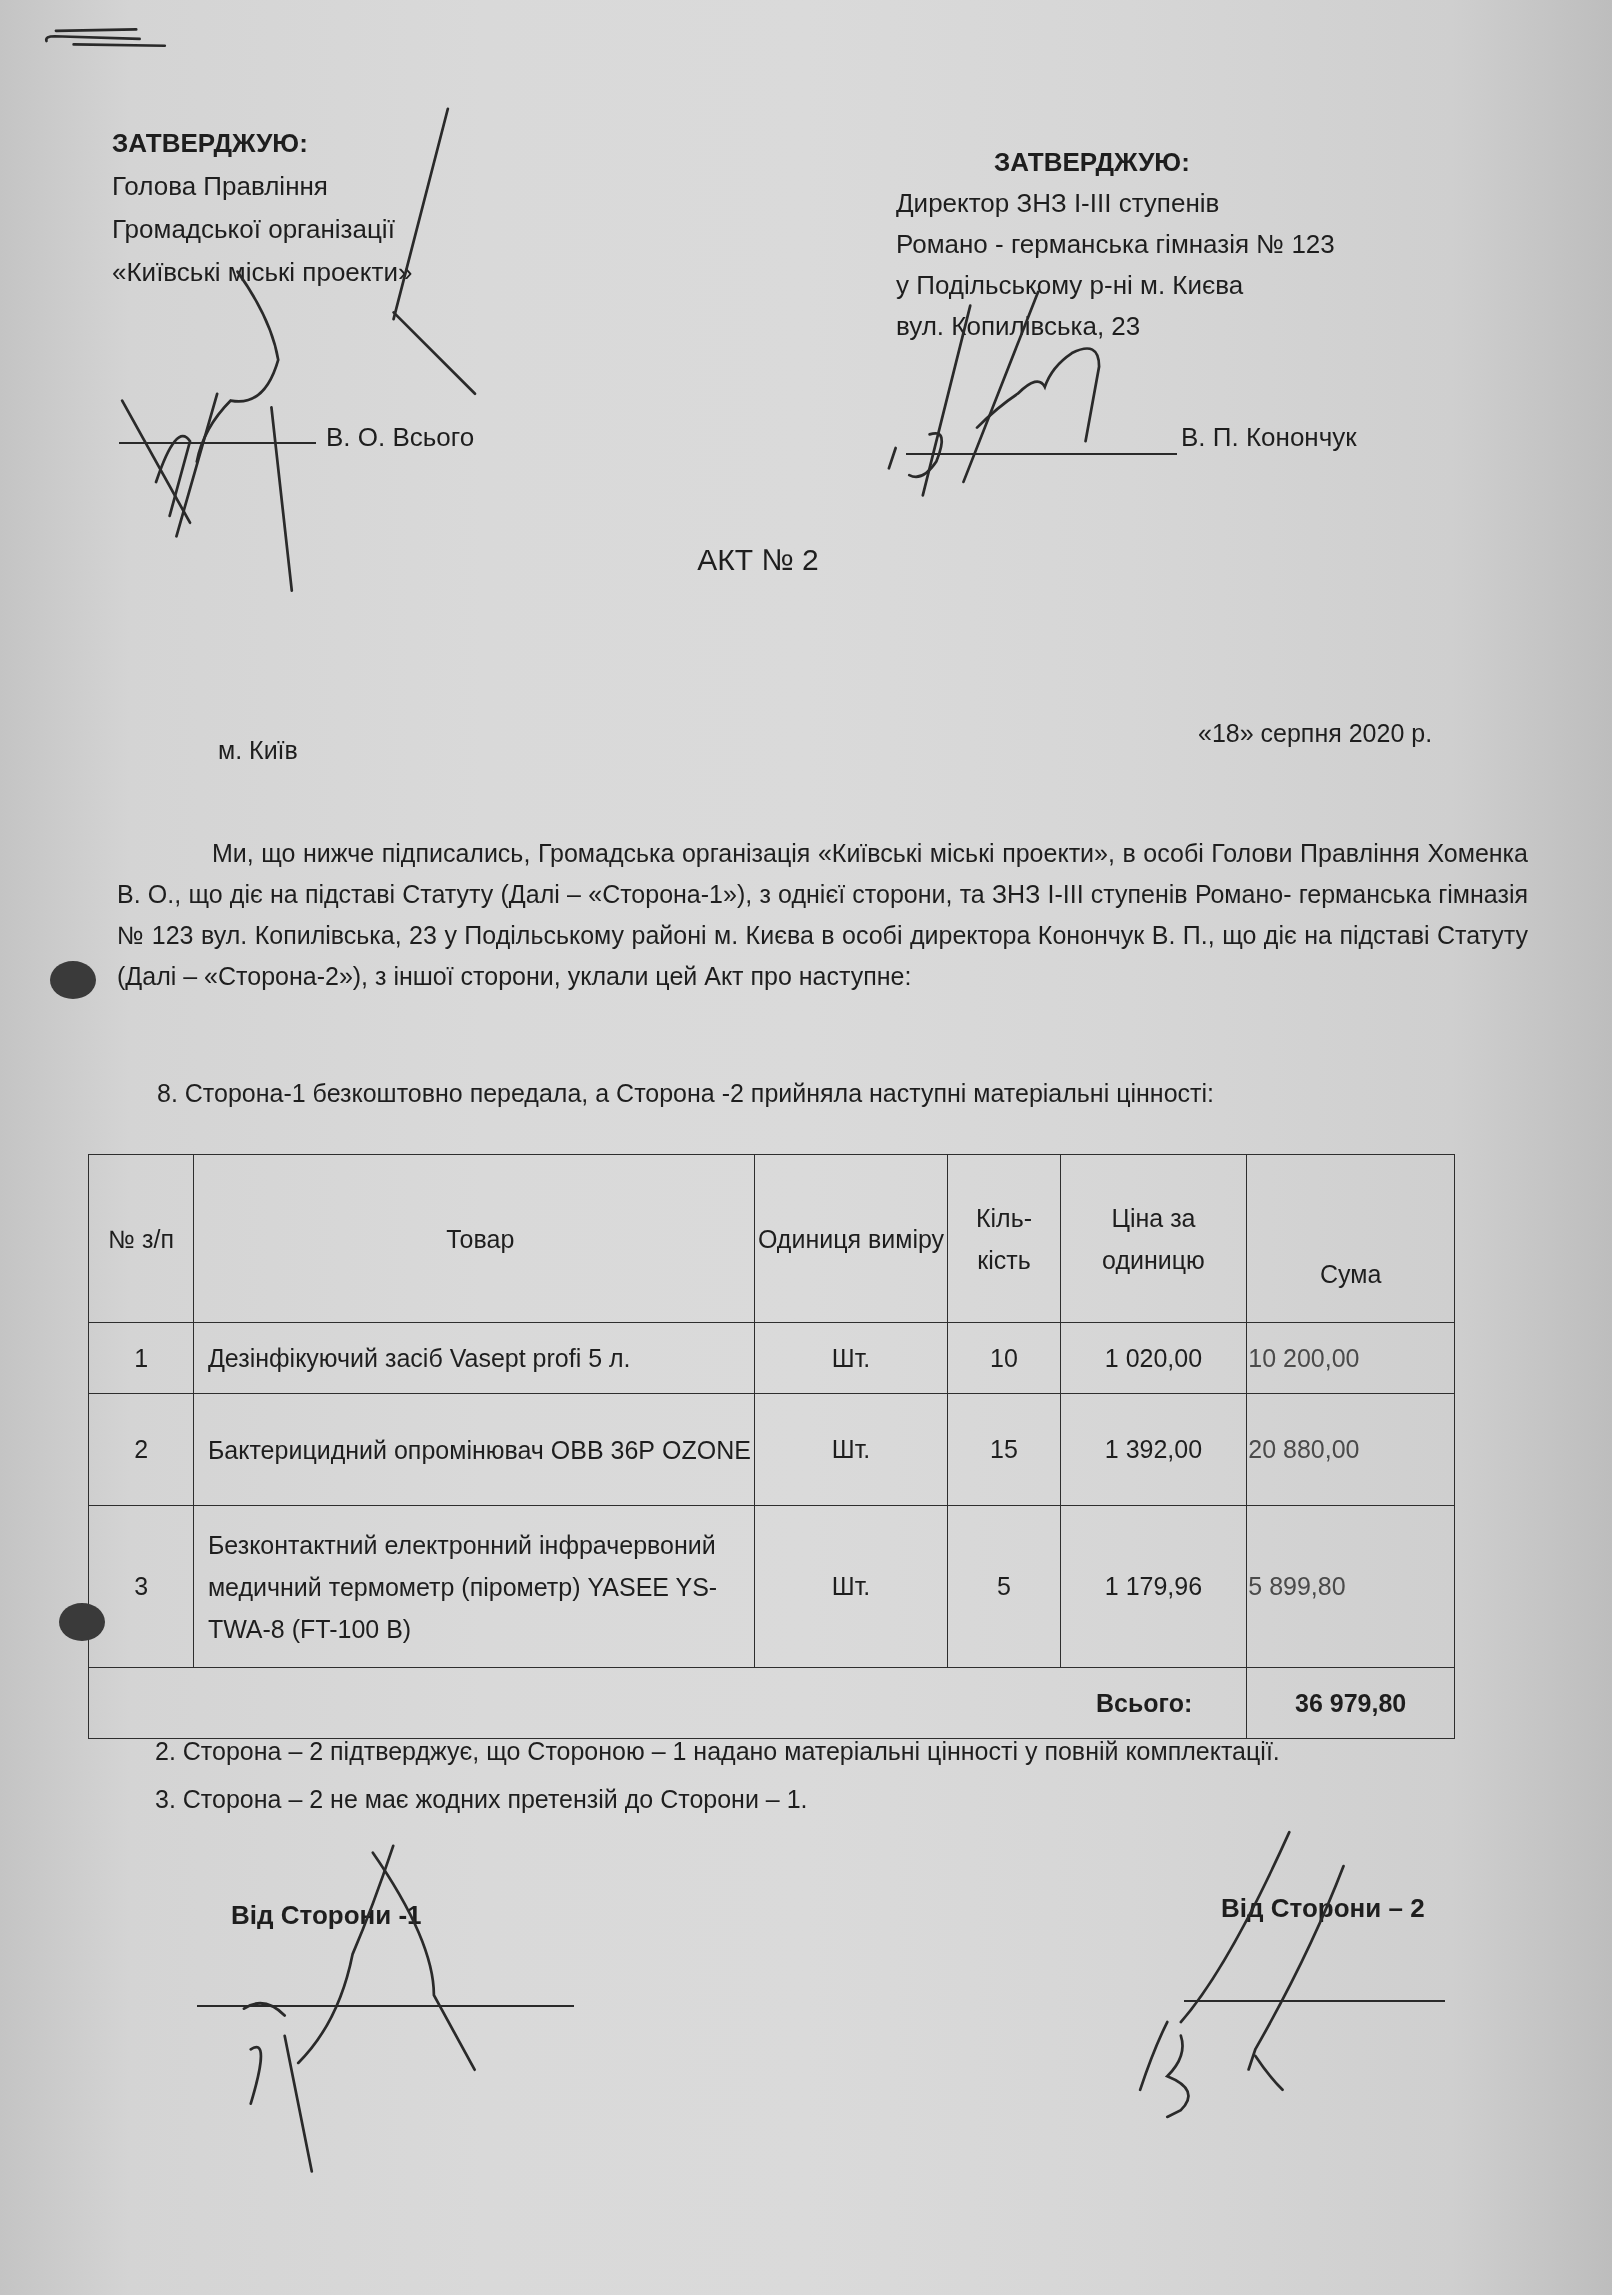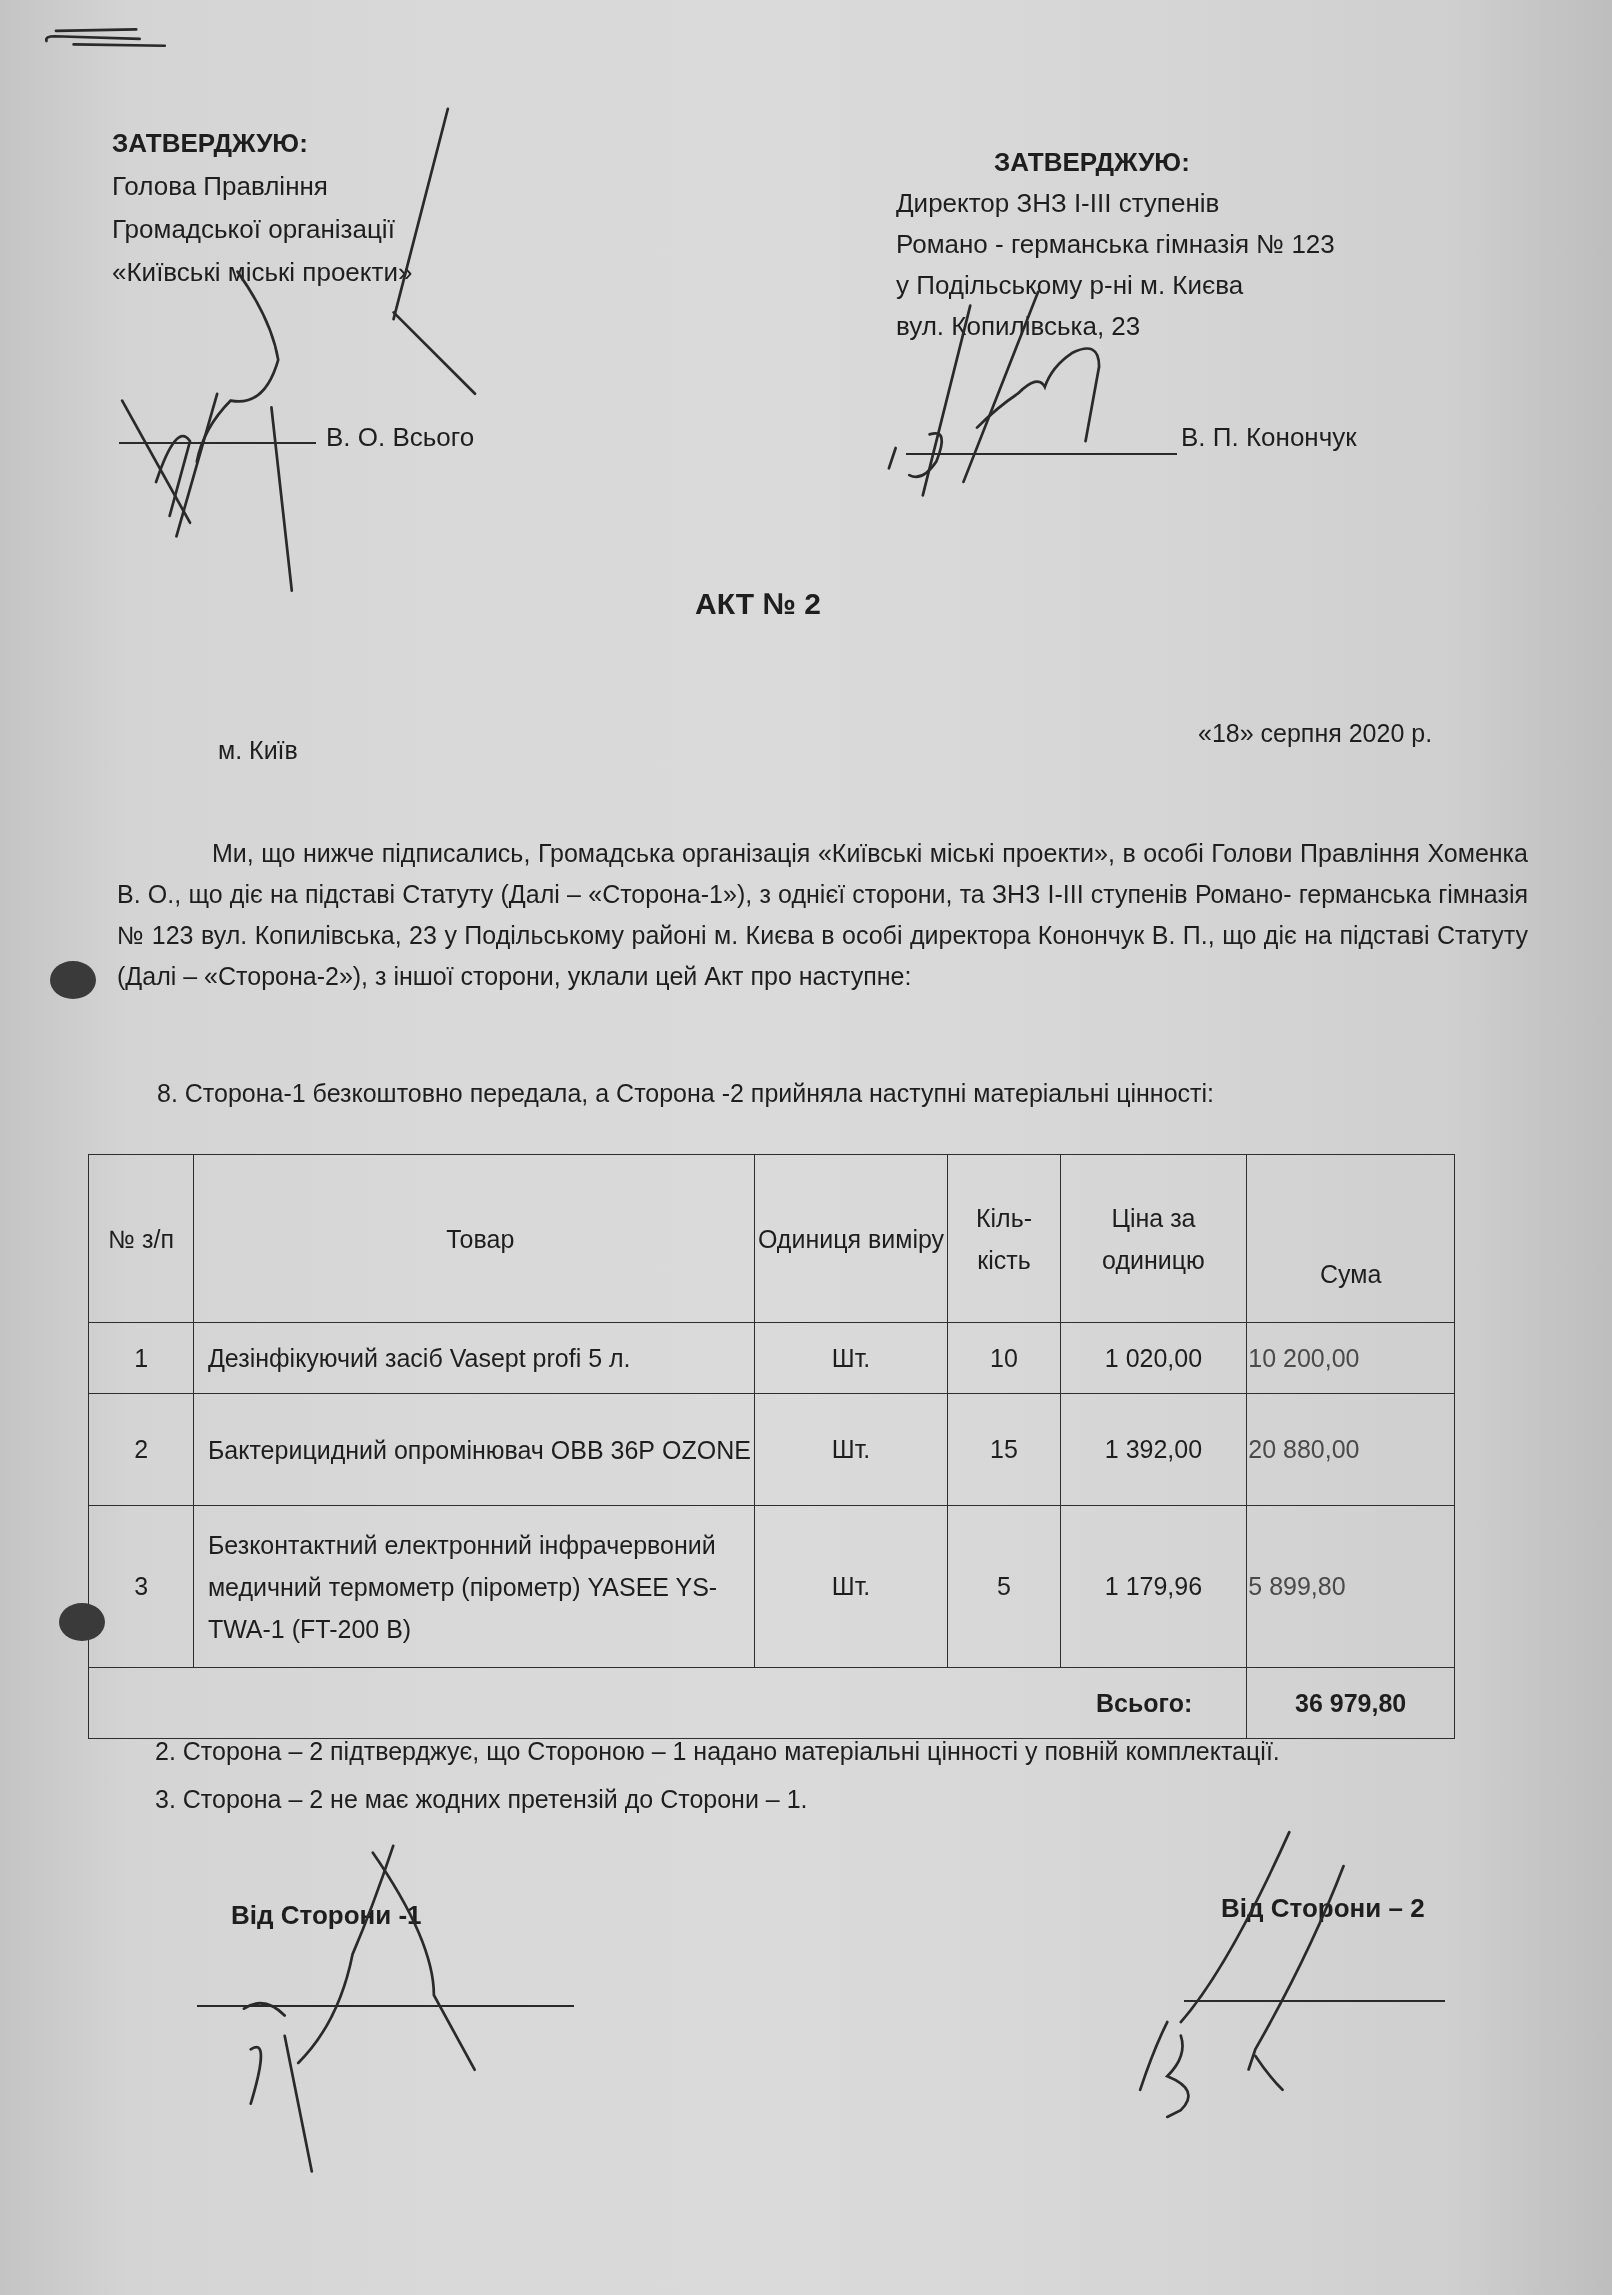--- a/index.html
+++ b/index.html
@@ -15,21 +15,21 @@
       background: linear-gradient(90deg, #c4c4c4 0%, #d4d4d4 8%, #d9d9d9 30%, #dadada 50%, #d6d6d6 70%, #cfcfcf 90%, #bdbdbd 100%);
     }
     .abs { position: absolute; }
     .bold { font-weight: bold; }
     .f38 { font-size: 26px; }
     .approve-left { left: 112px; top: 122px; line-height: 43px; font-size: 26px; }
     .approve-right { left: 896px; top: 142px; line-height: 41px; font-size: 26px; }
     .approve-right .head { padding-left: 98px; }
     .sig-line { position: absolute; height: 2px; background: #2a2a2a; }
     .sig-name { position: absolute; font-size: 26px; }
-    .title { left: 0; width: 1516px; text-align: center; font-weight: bold; font-size: 30px; margin-top: 44px; }
+    .title { left: 0; width: 1516px; text-align: center; font-weight: normal; font-size: 30px; }
     .city { left: 218px; top: 736px; font-size: 25px; }
     .date { left: 1198px; top: 719px; font-size: 25px; }
     .intro { left: 117px; top: 833px; width: 1411px; font-size: 25px; line-height: 41px; text-align: justify; }
     .intro .indent { display: inline-block; width: 95px; }
     .list-item { font-size: 25px; position: absolute; }
     table.goods {
       position: absolute; left: 88px; top: 1154px; width: 1367px;
       border-collapse: collapse; font-size: 25px;
     }
     table.goods td, table.goods th {
@@ -134,21 +134,21 @@
       <tr class="r2">
         <td class="c-num">2</td>
         <td class="c-name">Бактерицидний опромінювач ОВВ 36Р OZONE</td>
         <td class="c-unit">Шт.</td>
         <td class="c-qty">15</td>
         <td class="c-price">1 392,00</td>
         <td class="c-sum muted">20 880,00</td>
       </tr>
       <tr class="r3">
         <td class="c-num">3</td>
-        <td class="c-name">Безконтактний електронний інфрачервоний  медичний термометр (пірометр) YASEE YS-TWA-1 (FT-200 B)</td>
+        <td class="c-name">Безконтактний електронний інфрачервоний  медичний термометр (пірометр) YASEE YS-TWA-8 (FT-100 B)</td>
         <td class="c-unit">Шт.</td>
         <td class="c-qty">5</td>
         <td class="c-price">1 179,96</td>
         <td class="c-sum muted">5 899,80</td>
       </tr>
       <tr class="total">
         <td colspan="5" class="total-label">Всього:</td>
         <td class="total-val">36 979,80</td>
       </tr>
     </tbody>

